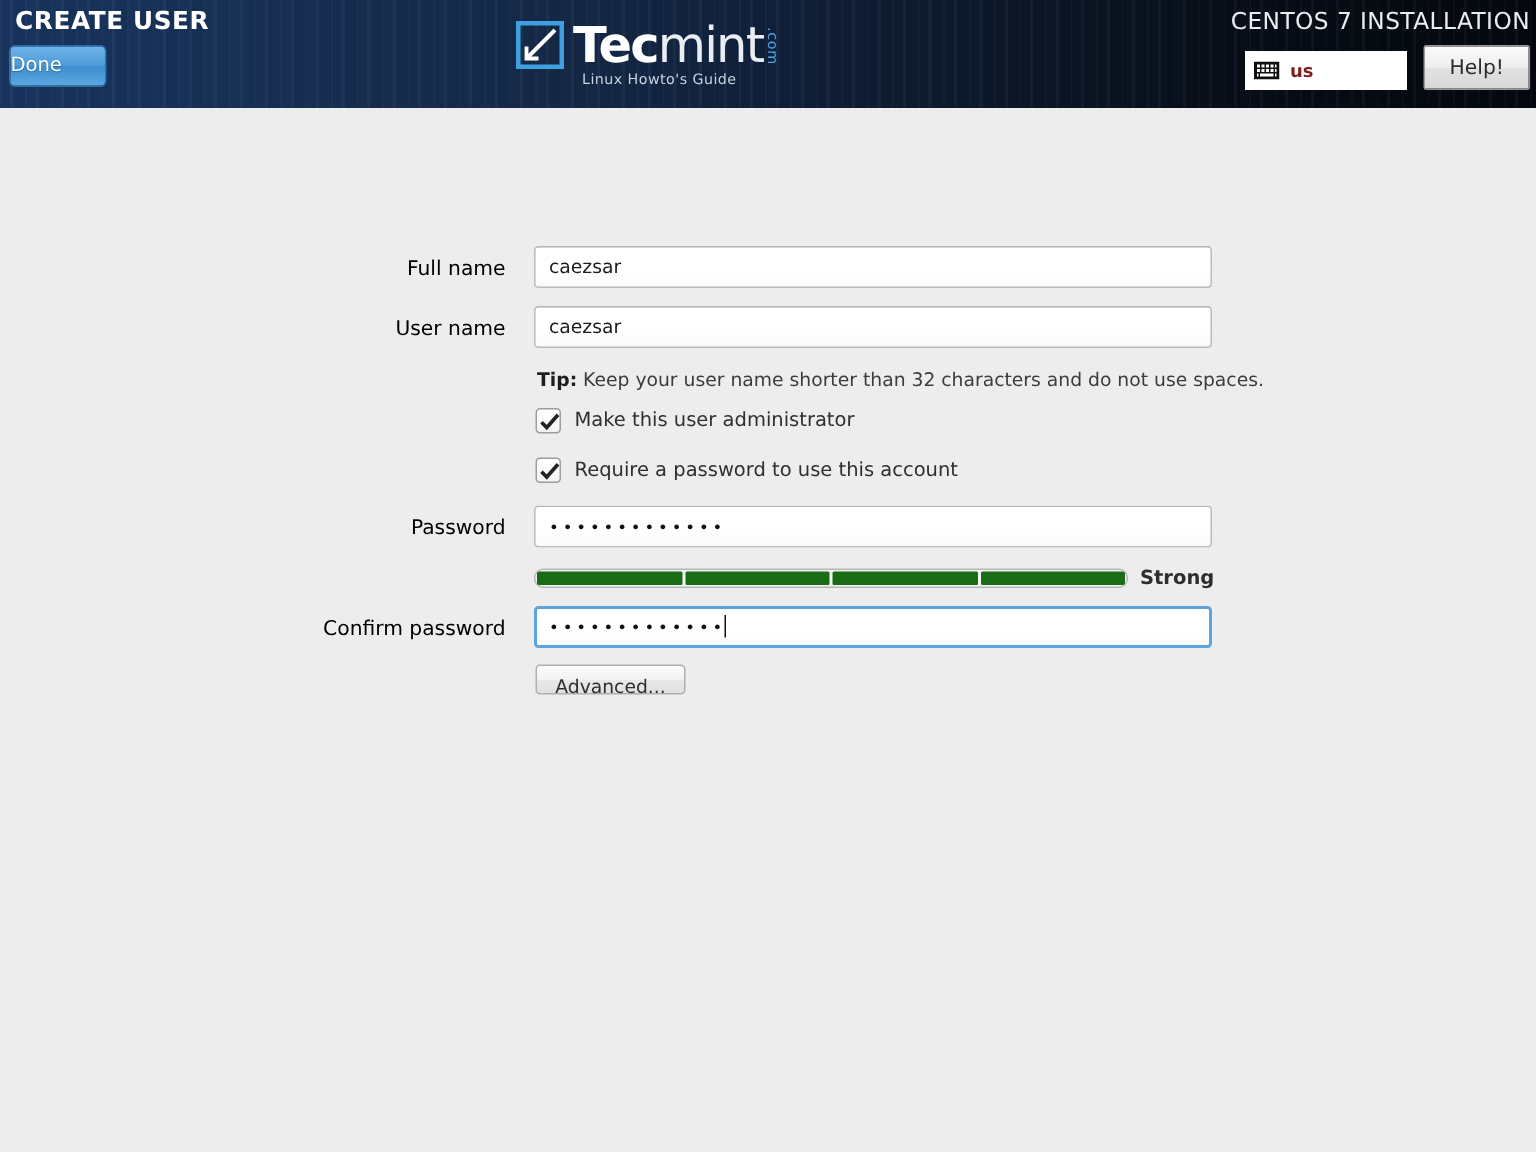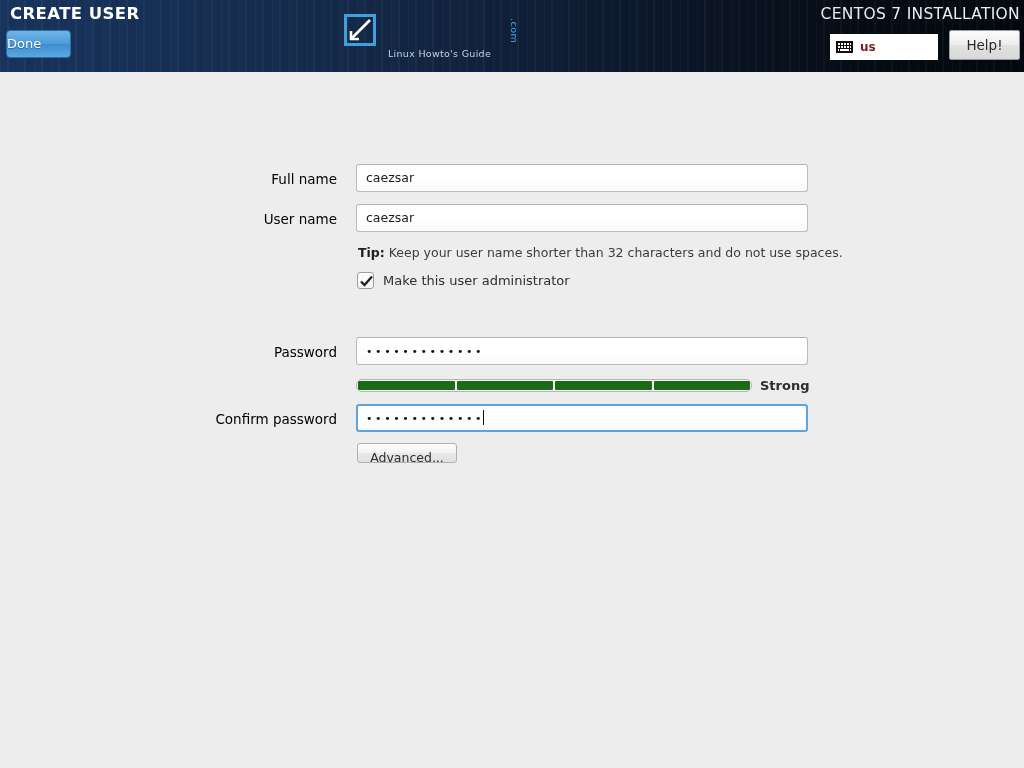--- a/index.html
+++ b/index.html
@@ -248,20 +248,21 @@
   <div class="header-title">CREATE USER</div>
 
   <div class="done-button">Done</div>
 
   <div class="logo">
     <svg class="logo-mark" viewBox="0 0 32 32">
       <rect x="1.5" y="1.5" width="29" height="29" fill="none" stroke="#3fa0e0" stroke-width="3"></rect>
       <path d="M26 6 L7 25" stroke="#ffffff" stroke-width="2.6" fill="none"></path>
       <path d="M7 17 L7 25 L15 25" stroke="#ffffff" stroke-width="2.6" fill="none"></path>
     </svg>
+    <div class="logo-wordmark"><span class="logo-tec">Tec</span><span class="logo-mint">mint</span></div>
     <div class="logo-dotcom">.com</div>
     <div class="logo-tagline">Linux Howto's Guide</div>
   </div>
 
   <div class="install-title">CENTOS 7 INSTALLATION</div>
 
   <div class="kb-indicator">
     <svg class="kb-icon" viewBox="0 0 17 12">
       <rect x="0" y="0" width="17" height="12" fill="#101010"></rect>
       <g fill="#ffffff">
@@ -298,20 +299,28 @@
 
   <div class="check-row" style="top:200px;">
     <span class="checkbox">
       <svg width="15" height="15" viewBox="0 0 15 15">
         <path d="M2 7.5 L5.5 11 L13 2.5" stroke="#222222" stroke-width="2.4" fill="none"></path>
       </svg>
     </span>
     <span class="check-label">Make this user administrator</span>
   </div>
 
+  <div class="check-row" style="top:233px;">
+    <span class="checkbox">
+      <svg width="15" height="15" viewBox="0 0 15 15">
+        <path d="M2 7.5 L5.5 11 L13 2.5" stroke="#222222" stroke-width="2.4" fill="none"></path>
+      </svg>
+    </span>
+    <span class="check-label">Require a password to use this account</span>
+  </div>
 
   <div class="row-label" style="top:272px;">Password</div>
   <div class="text-input" style="top:265px;"><span class="pw-dots">•••••••••••••</span></div>
 
   <div class="meter-wrap">
     <span class="meter-seg" style="background: rgb(26, 107, 22);"></span>
     <span class="meter-seg" style="background: rgb(26, 107, 22);"></span>
     <span class="meter-seg" style="background: rgb(26, 107, 22);"></span>
     <span class="meter-seg" style="background: rgb(26, 107, 22);"></span>
   </div>

